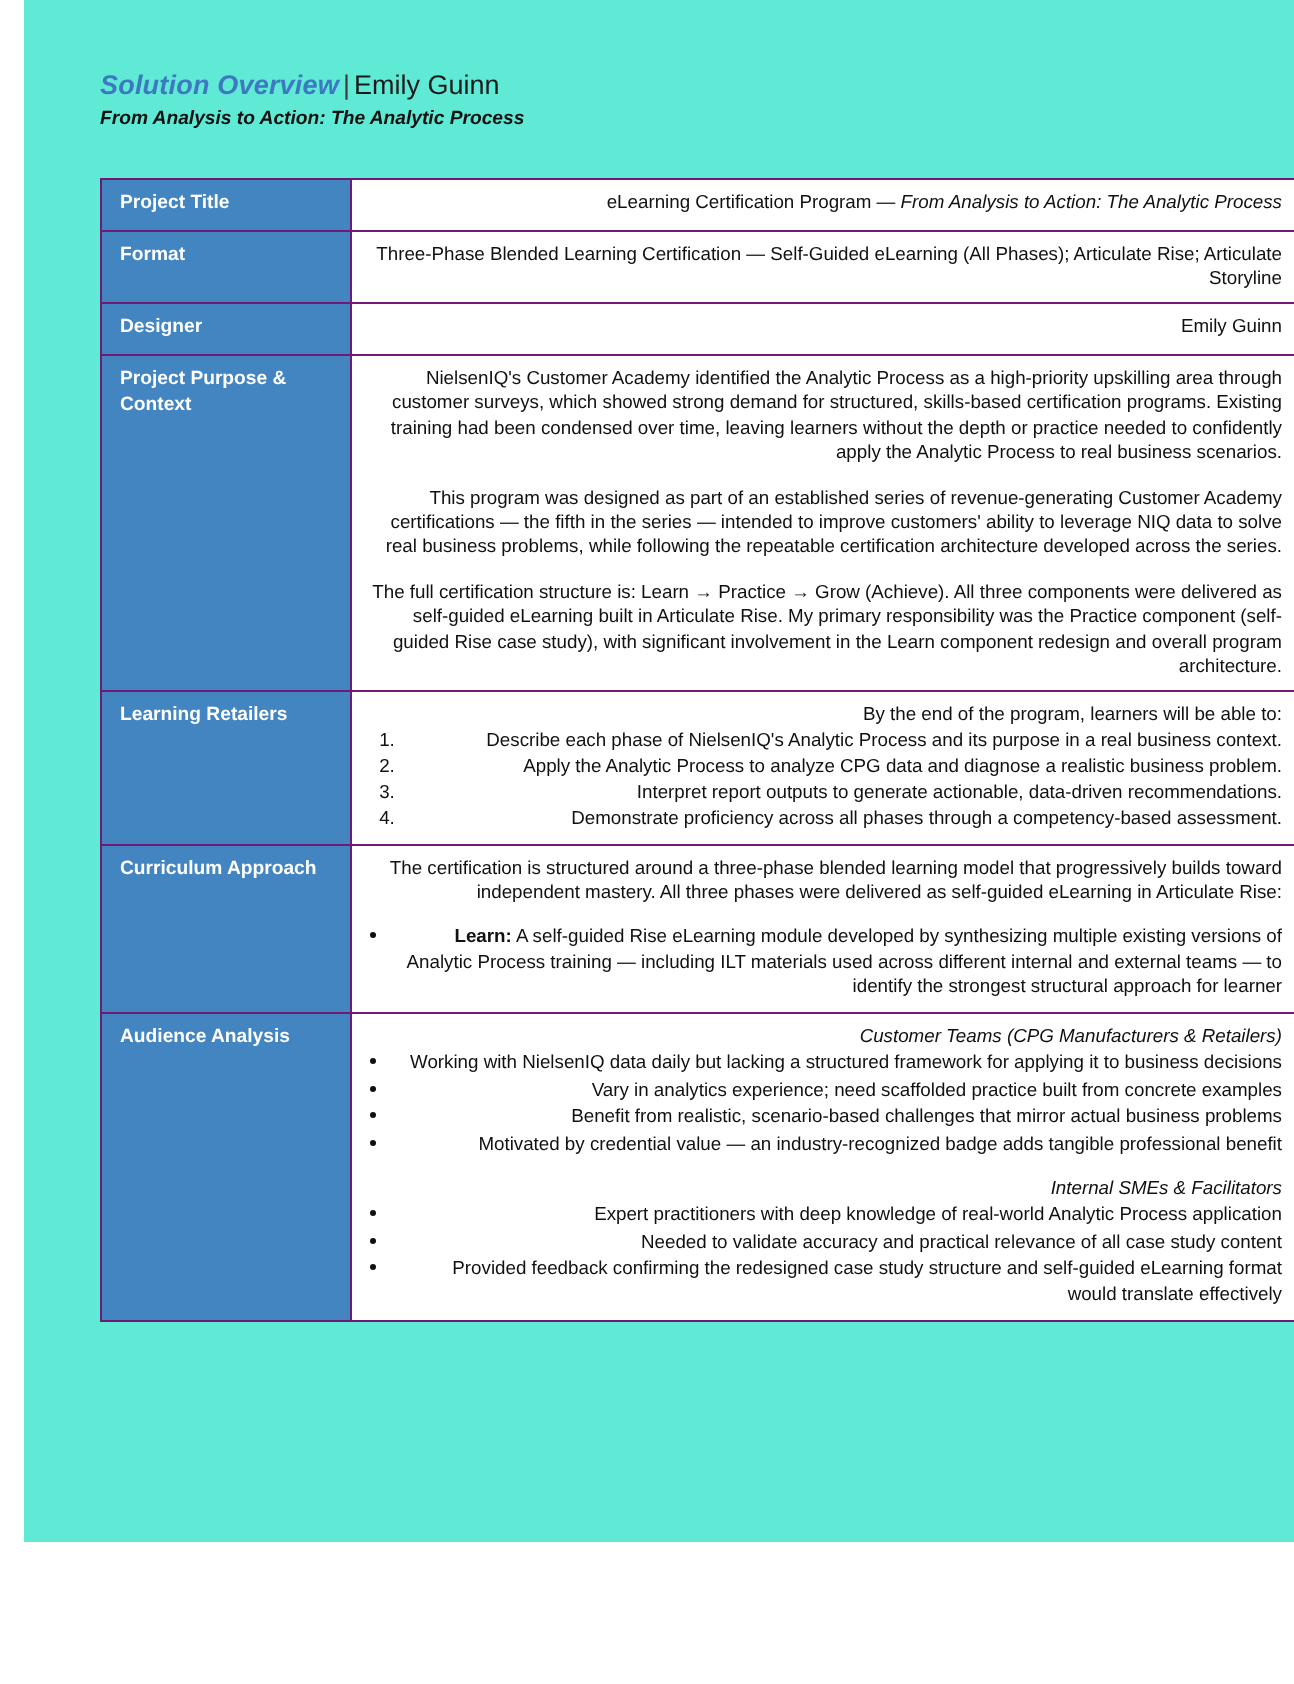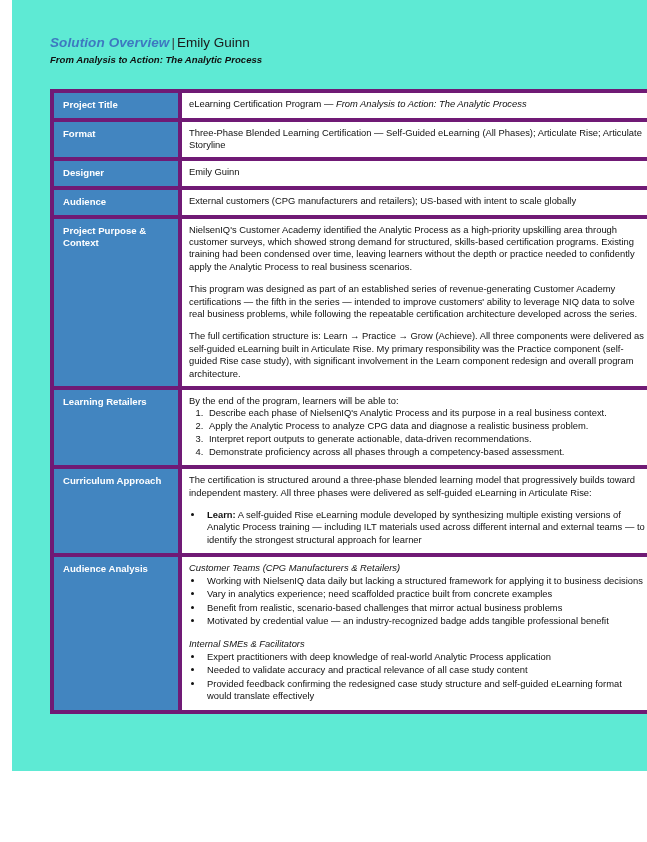--- a/index.html
+++ b/index.html
@@ -61,39 +61,40 @@
 
   .tbl {
     position: absolute;
     left: 38px;
     top: 89px;
     width: 573px;
     border-collapse: collapse;
     table-layout: fixed;
   }
   .tbl td {
-    border: 4px solid #701a75;
+    border: 1px solid #701a75;
     vertical-align: top;
     padding: 5px 7px 6px 7px;
     font-size: 9.4px;
     line-height: 12.4px;
   }
   .tbl td.lbl {
     width: 115px;
     background: #4285c0;
     color: #ffffff;
     font-weight: bold;
     font-size: 9.6px;
     line-height: 12.6px;
     padding: 6px 0 6px 9px;
   }
   .tbl td.val {
     width: 458px;
     background: #ffffff;
     color: #111111;
+    text-align: right;
   }
   .val p {
     margin: 0 0 10px 0;
   }
   .val p:last-child {
     margin-bottom: 0;
   }
   .val .sub-head {
     font-style: italic;
     margin: 0 0 1px 0;
@@ -156,24 +157,20 @@
       <tr>
         <td class="lbl">Format</td>
         <td class="val">Three-Phase Blended Learning Certification — Self-Guided eLearning (All Phases); Articulate Rise; Articulate Storyline</td>
       </tr>
 
       <tr>
         <td class="lbl">Designer</td>
         <td class="val">Emily Guinn</td>
       </tr>
 
-      <tr>
-        <td class="lbl">Audience</td>
-        <td class="val">External customers (CPG manufacturers and retailers); US-based with intent to scale globally</td>
-      </tr>
 
       <tr>
         <td class="lbl">Project Purpose &amp; Context</td>
         <td class="val">
           <p>NielsenIQ's Customer Academy identified the Analytic Process as a high-priority upskilling area through customer surveys, which showed strong demand for structured, skills-based certification programs. Existing training had been condensed over time, leaving learners without the depth or practice needed to confidently apply the Analytic Process to real business scenarios.</p>
           <p>This program was designed as part of an established series of revenue-generating Customer Academy certifications — the fifth in the series — intended to improve customers' ability to leverage NIQ data to solve real business problems, while following the repeatable certification architecture developed across the series.</p>
           <p>The full certification structure is: Learn → Practice → Grow (Achieve). All three components were delivered as self-guided eLearning built in Articulate Rise. My primary responsibility was the Practice component (self-guided Rise case study), with significant involvement in the Learn component redesign and overall program architecture.</p>
         </td>
       </tr>
 

